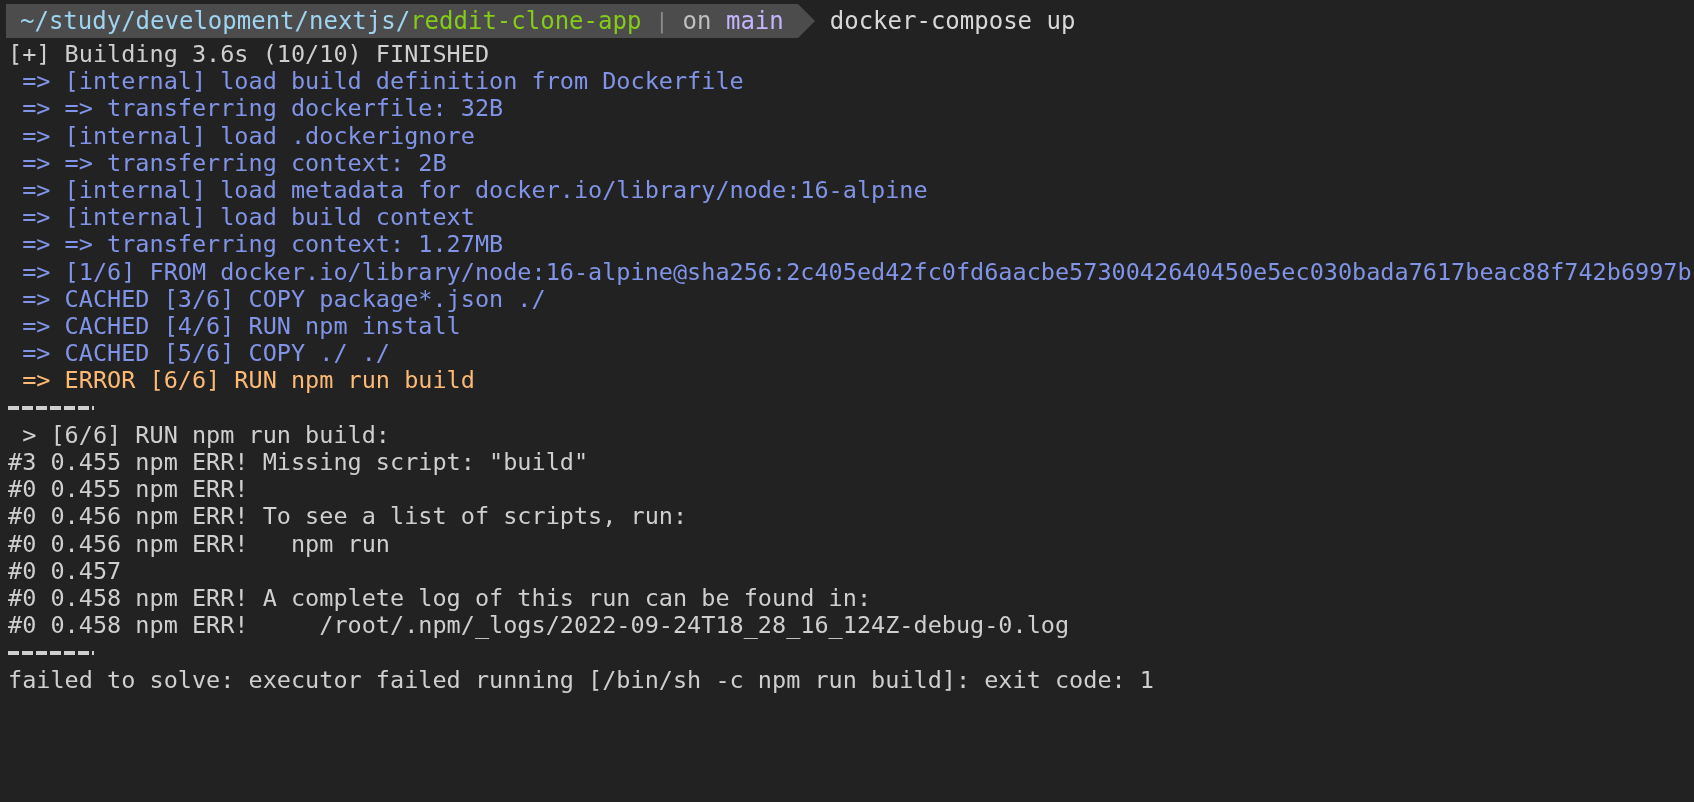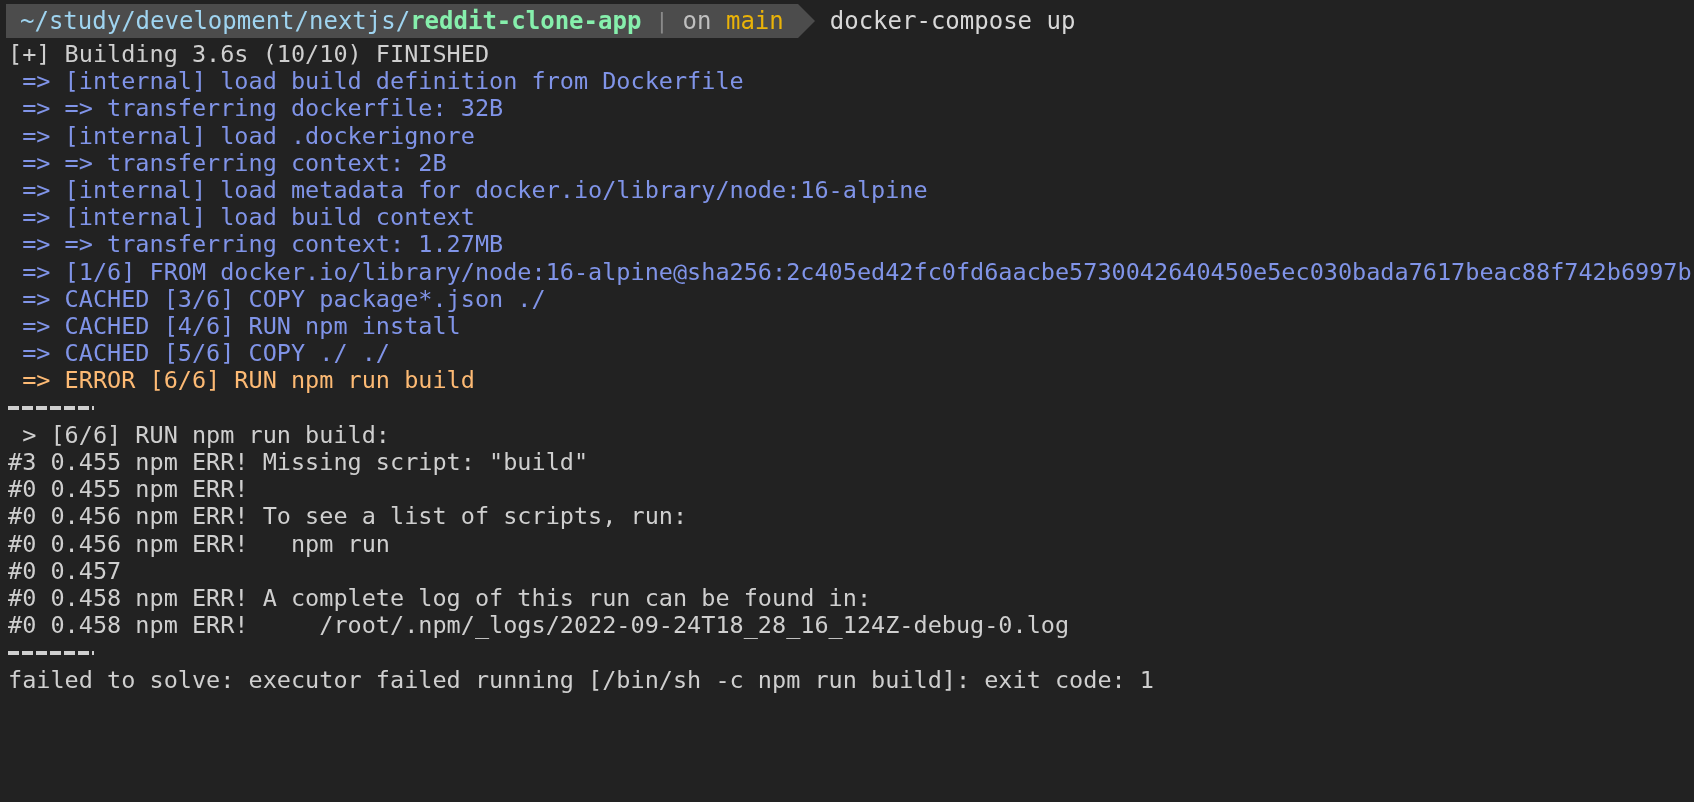--- a/index.html
+++ b/index.html
@@ -53,36 +53,36 @@
     border-left: 17px solid #4c4c4c;
   }
   .seg-path {
     font-size: 24px;
     line-height: 34px;
     white-space: pre;
     color: #7ec7f2;
     letter-spacing: 0px;
   }
   .seg-path .dim { color: #9fd4f0; font-weight: normal; }
-  .seg-path .repo { color: #86efac; font-weight: bold; }
+  .seg-path .repo { color: #84cc16; font-weight: normal; }
   .seg-divider {
     color: #8a8a8a;
     font-size: 22px;
     line-height: 34px;
     padding: 0 14px;
     user-select: none;
   }
   .seg-branch {
     font-size: 24px;
     line-height: 34px;
     white-space: pre;
     color: #bfbfbf;
     padding-right: 14px;
   }
-  .seg-branch .branch-name { color: #eab308; }
+  .seg-branch .branch-name { color: #c4b5fd; }
   .command {
     font-size: 24px;
     line-height: 34px;
     color: #d8d8d8;
     padding-left: 32px;
     white-space: pre;
     align-self: center;
   }
 
   

